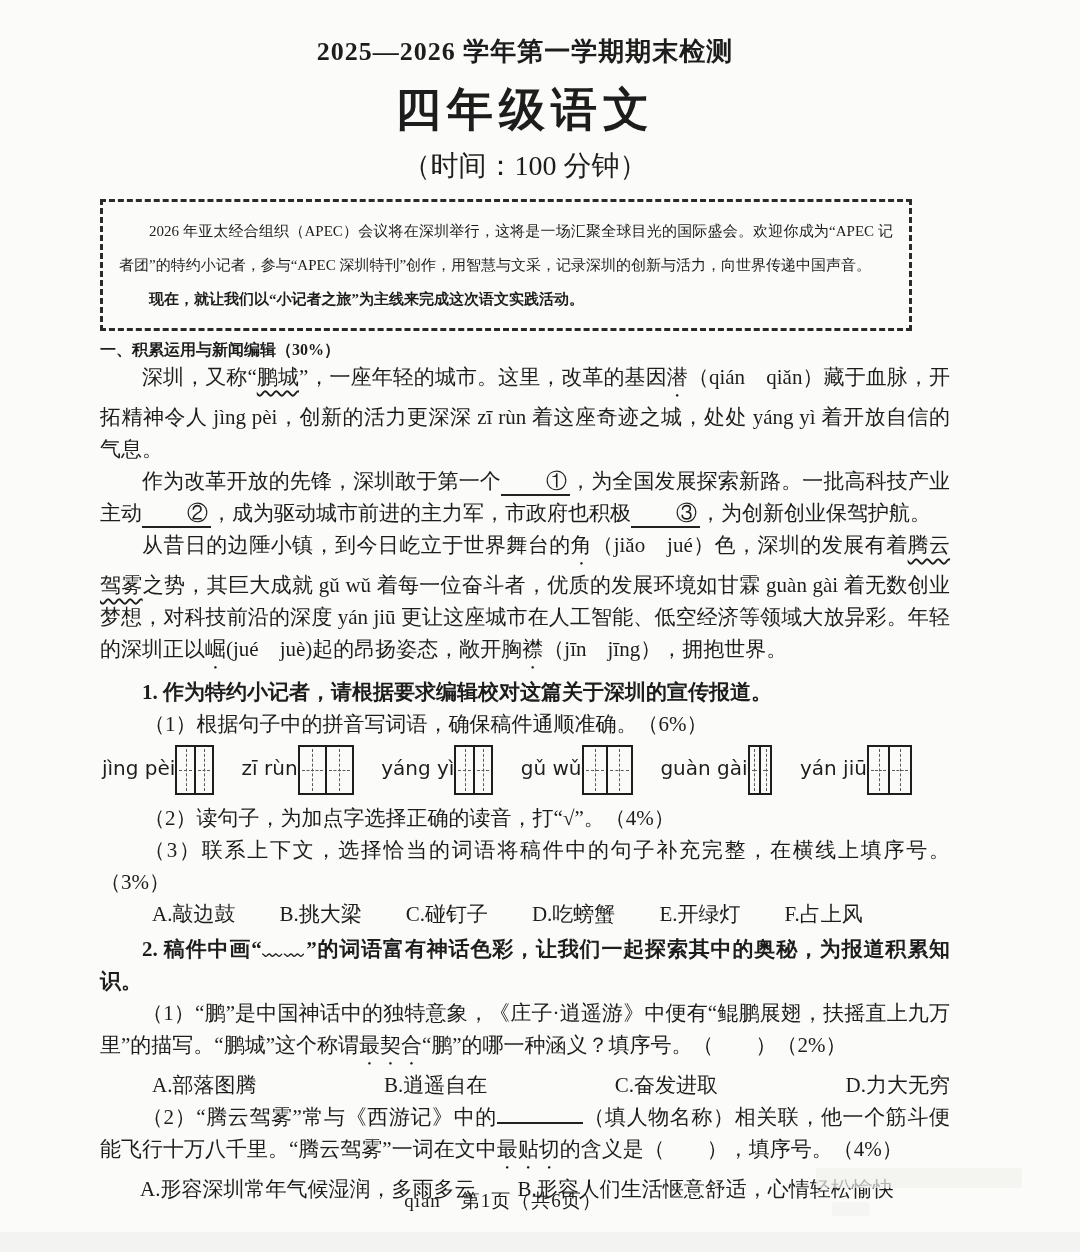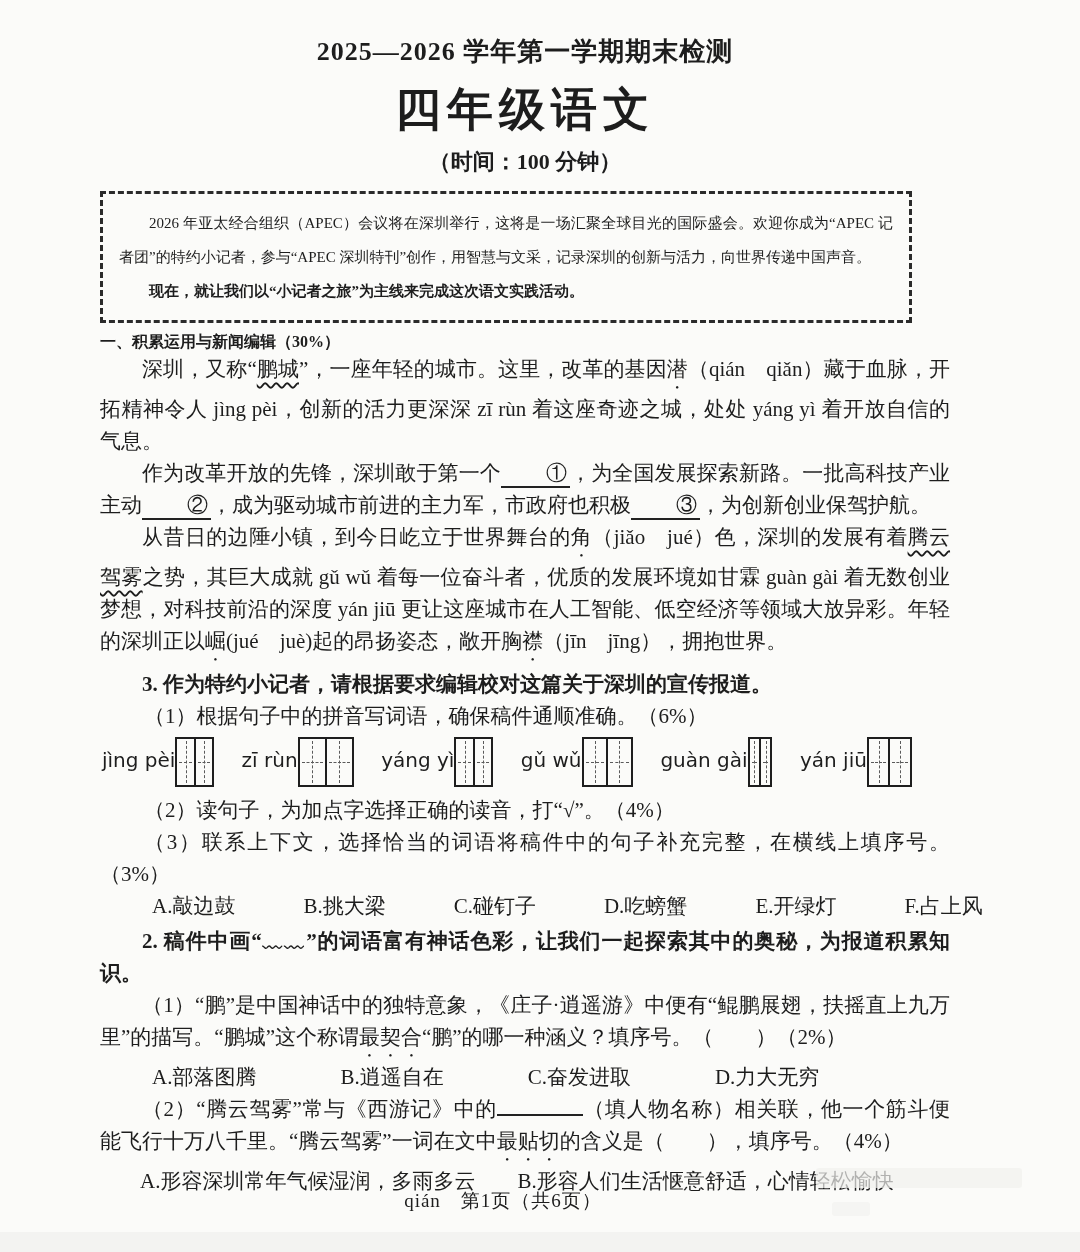--- a/index.html
+++ b/index.html
@@ -27,23 +27,22 @@
   }
   .exam-title {
     text-align: center;
     font-size: 46px;
     font-weight: bold;
     margin-top: 10px;
     letter-spacing: 6px;
   }
   .time-note {
     text-align: center;
-    font-size: 22px;
+    font-size: 28px;
     margin-top: 6px;
-    font-weight: bold;
   }
 
   
   .intro-box {
     width: 812px;
     margin-top: 14px;
     border: 3px dashed #2b2b2b;
     padding: 12px 16px 12px 16px;
     font-size: 15px;
     line-height: 34px;
@@ -121,22 +120,22 @@
     content: ""; position: absolute; left: 50%; top: 2px; bottom: 2px;
     border-left: 1.5px dashed #5a5a5a;
   }
   .cell::after {
     content: ""; position: absolute; top: 50%; left: 2px; right: 2px;
     border-top: 1.5px dashed #5a5a5a;
   }
 
   
   .opts { display: flex; font-size: 21px; line-height: 32px; }
-  .opts-6 { margin-left: 52px; gap: 68px; }
-  .opts-4 { margin-left: 52px; gap: 84px; }
+  .opts-6 { margin-left: 52px; gap: 44px; }
+  .opts-4 { margin-left: 52px; gap: 84px; justify-content: space-between; }
   .opts-2 { margin-left: 40px; gap: 42px; }
   .opt { white-space: nowrap; }
 
   
   .footer {
     position: absolute;
     left: 0; right: 74px; bottom: 18px;
     text-align: center;
     font-size: 19px;
     letter-spacing: 1px;
@@ -165,21 +164,21 @@
     </div>
 
     <div class="sec-heading">一、积累运用与新闻编辑（30%）</div>
 
     <p class="body-para"><span>深圳，又称“</span><span class="wavy">鹏城</span><span>”，一座年轻的城市。这里，改革的基因</span><span class="dot-under">潜</span><span>（qián　qiǎn）藏于血脉，开拓精神令人 jìng pèi，创新的活力更深深 zī rùn 着这座奇迹之城，处处 yáng yì 着开放自信的气息。</span></p>
 
     <p class="body-para"><span>作为改革开放的先锋，深圳敢于第一个</span><span class="blank">①</span><span>，为全国发展探索新路。一批高科技产业主动</span><span class="blank">②</span><span>，成为驱动城市前进的主力军，市政府也积极</span><span class="blank">③</span><span>，为创新创业保驾护航。</span></p>
 
     <p class="body-para"><span>从昔日的边陲小镇，到今日屹立于世界舞台的</span><span class="dot-under">角</span><span>（jiǎo　jué）色，深圳的发展有着</span><span class="wavy">腾云驾雾</span><span>之势，其巨大成就 gǔ wǔ 着每一位奋斗者，优质的发展环境如甘霖 guàn gài 着无数创业梦想，对科技前沿的深度 yán jiū 更让这座城市在人工智能、低空经济等领域大放异彩。年轻的深圳正以</span><span class="dot-under">崛</span><span>(jué　juè)起的昂扬姿态，敞开胸</span><span class="dot-under">襟</span><span>（jīn　jīng），拥抱世界。</span></p>
 
-    <p class="body-para stem">3. 作为特约小记者，请根据要求编辑校对这篇关于深圳的宣传报道。</p>
+    <p class="body-para stem">1. 作为特约小记者，请根据要求编辑校对这篇关于深圳的宣传报道。</p>
     <p class="body-para sub-item">（1）根据句子中的拼音写词语，确保稿件通顺准确。（6%）</p>
 
     <div class="py-row">
       <div class="py-unit">
         <div class="py-label">jìng pèi</div>
         <div class="grid">
             <div class="cell"></div>
             <div class="cell"></div>
           </div>
       </div>

